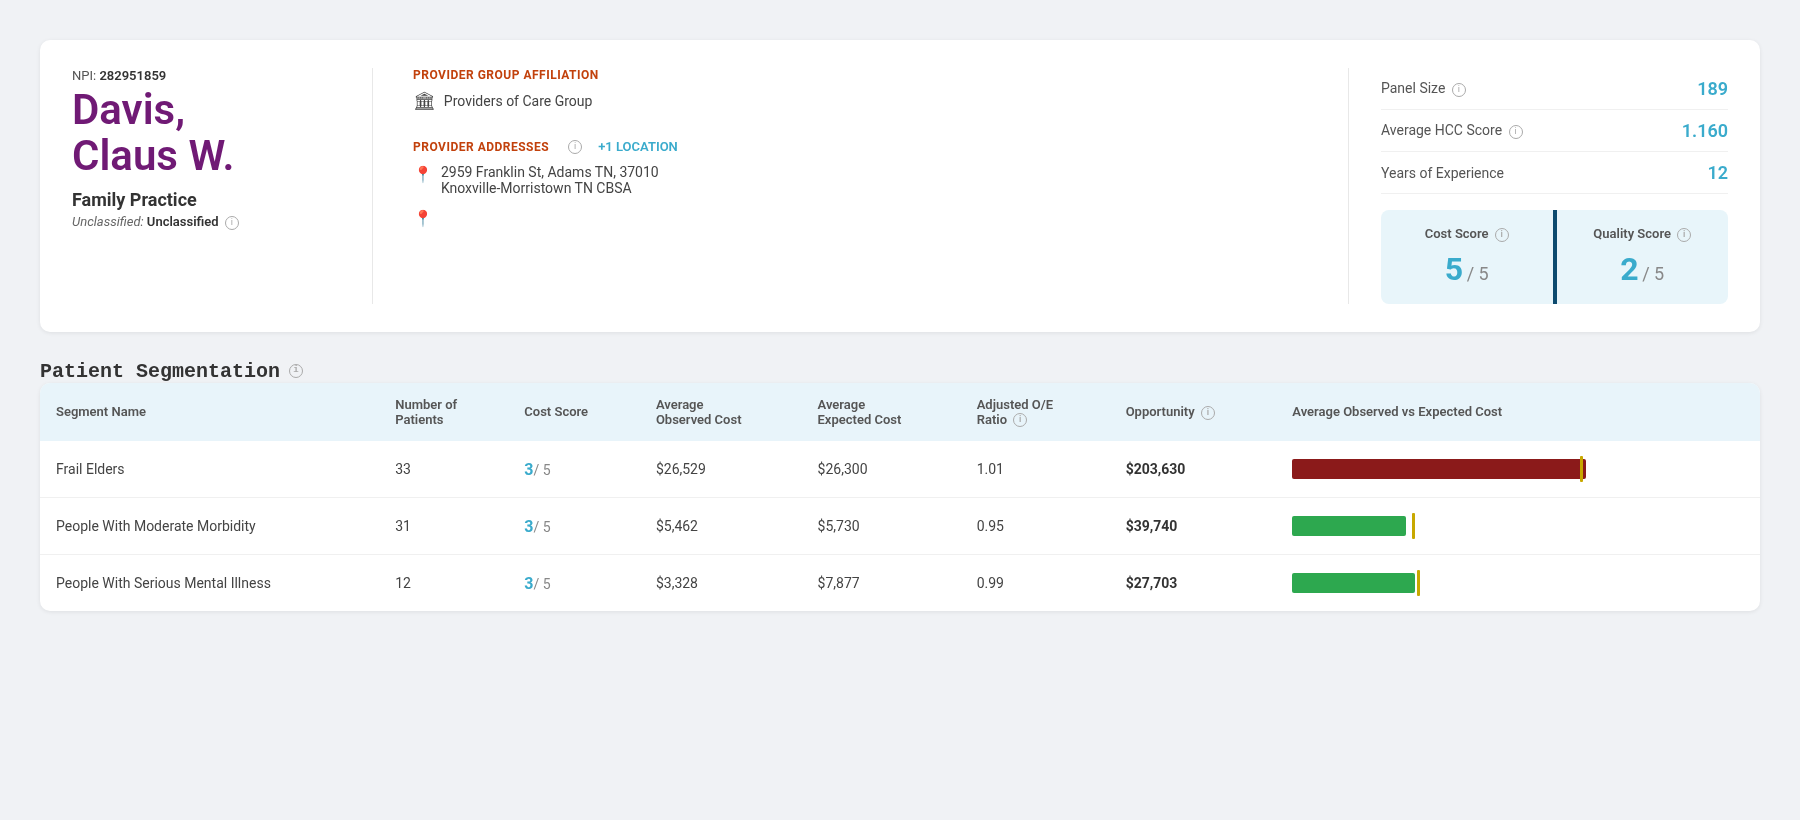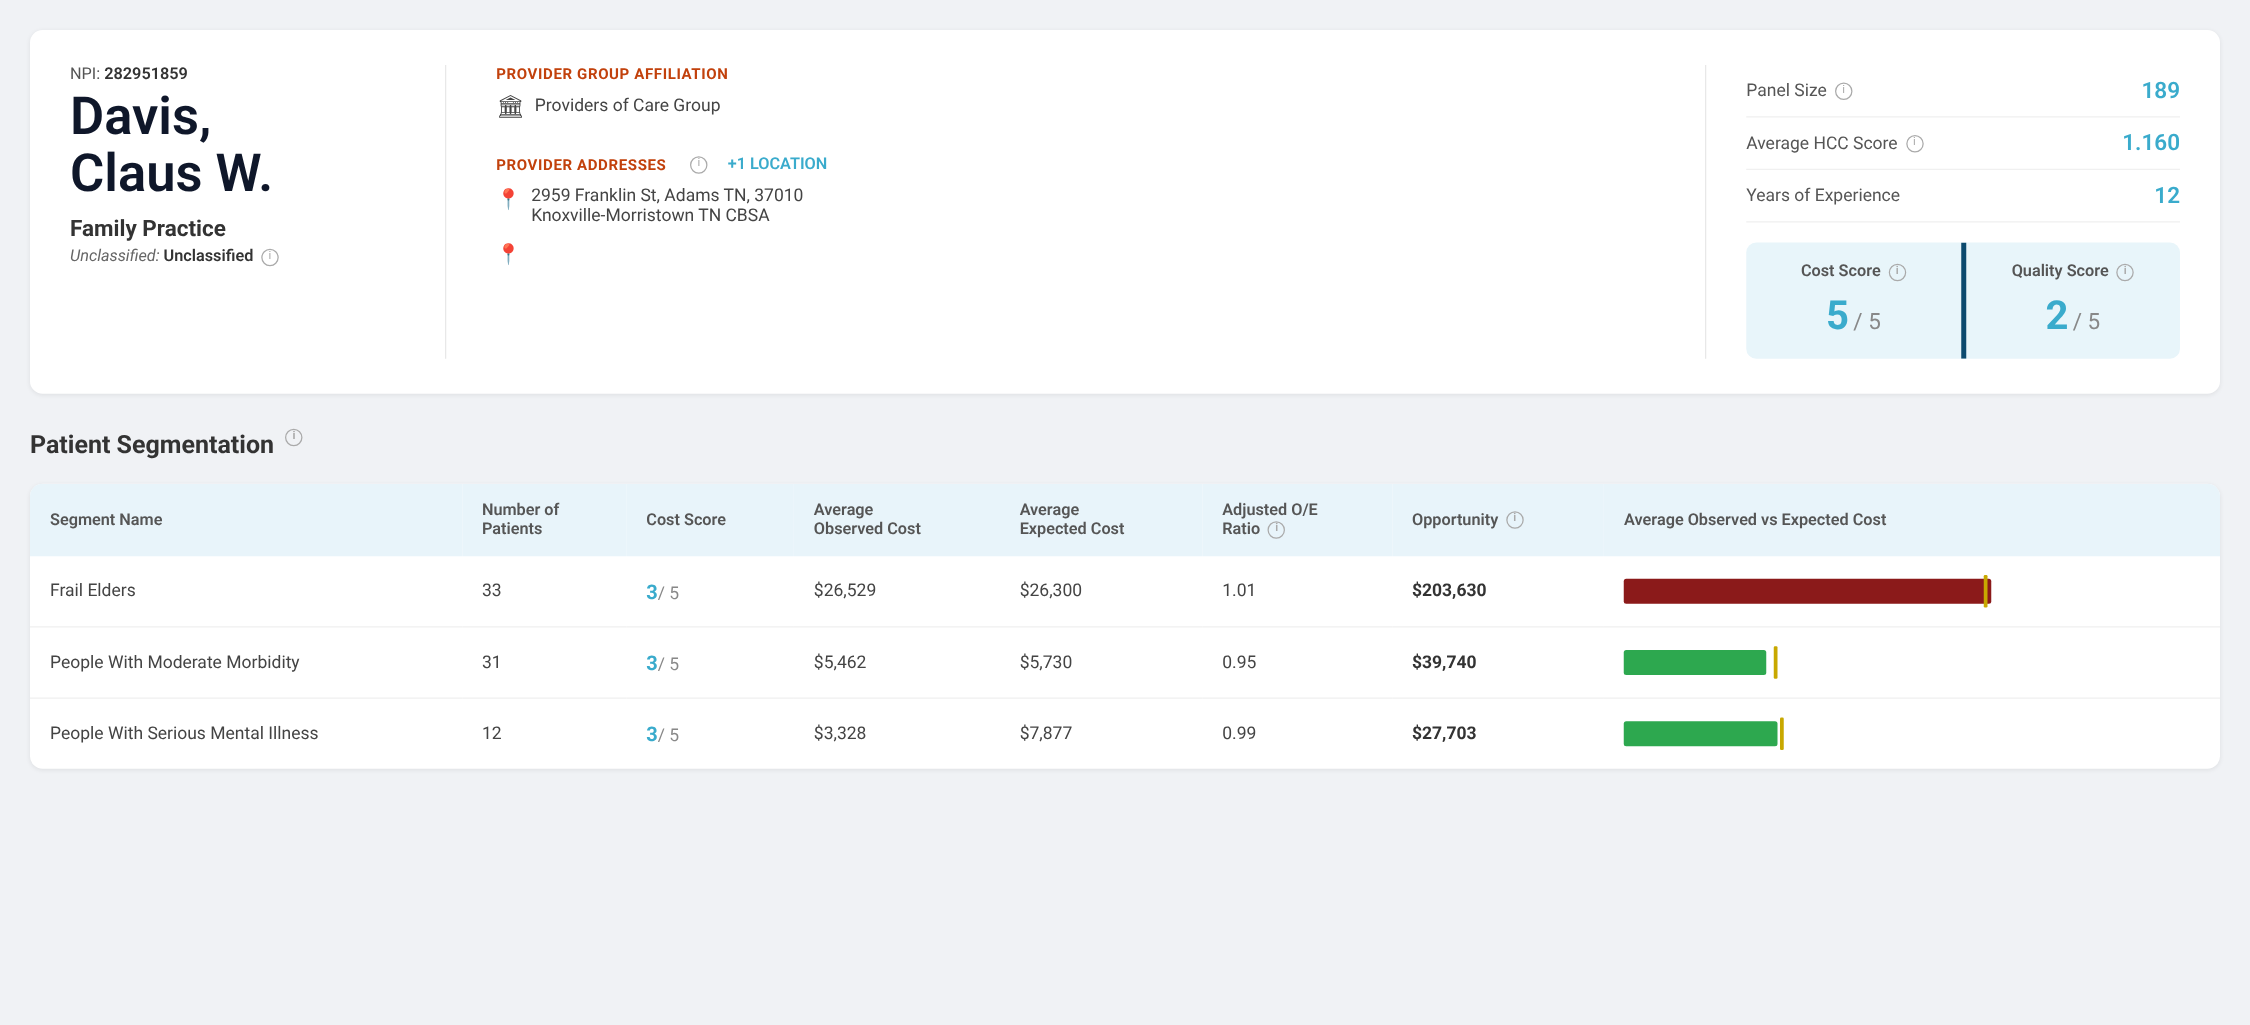--- a/index.html
+++ b/index.html
@@ -3,21 +3,21 @@
   <meta charset="utf-8">
   <style>
     * { box-sizing: border-box; margin: 0; padding: 0; }
     body {
       font-family: -apple-system, BlinkMacSystemFont, 'Segoe UI', Roboto, sans-serif;
       background: #f0f2f5;
       color: #333;
       font-size: 14px;
     }
     .page-wrapper {
-      padding: 24px;
+      padding: 40px;
       max-width: 1800px;
     }
     
     .provider-card {
       background: #fff;
       border-radius: 10px;
       padding: 28px 32px;
       display: flex;
       gap: 40px;
       box-shadow: 0 1px 4px rgba(0,0,0,0.08);
@@ -32,21 +32,21 @@
       color: #555;
       margin-bottom: 4px;
     }
     .npi-value {
       font-weight: 600;
       color: #333;
     }
     .provider-name {
       font-size: 42px;
       font-weight: 600;
-      color: #0f172a;
+      color: #701a75;
       line-height: 1.1;
       margin-bottom: 10px;
     }
     .specialty {
       font-size: 18px;
       font-weight: 700;
       color: #333;
       margin-bottom: 4px;
     }
     .subspecialty {
@@ -179,23 +179,24 @@
       font-size: 18px;
       font-weight: 400;
       color: #888;
     }
 
     
     .section-title {
       font-size: 20px;
       font-weight: 700;
       color: #333;
-      margin-bottom: 20px;
-      display: flex;
+      display: flex;
+      align-items: center;
       gap: 6px;
+      font-family: Liberation Mono, monospace;
     }
     .seg-table {
       background: #fff;
       border-radius: 10px;
       overflow: hidden;
       box-shadow: 0 1px 4px rgba(0,0,0,0.08);
     }
     .seg-table table {
       width: 100%;
       border-collapse: collapse;

